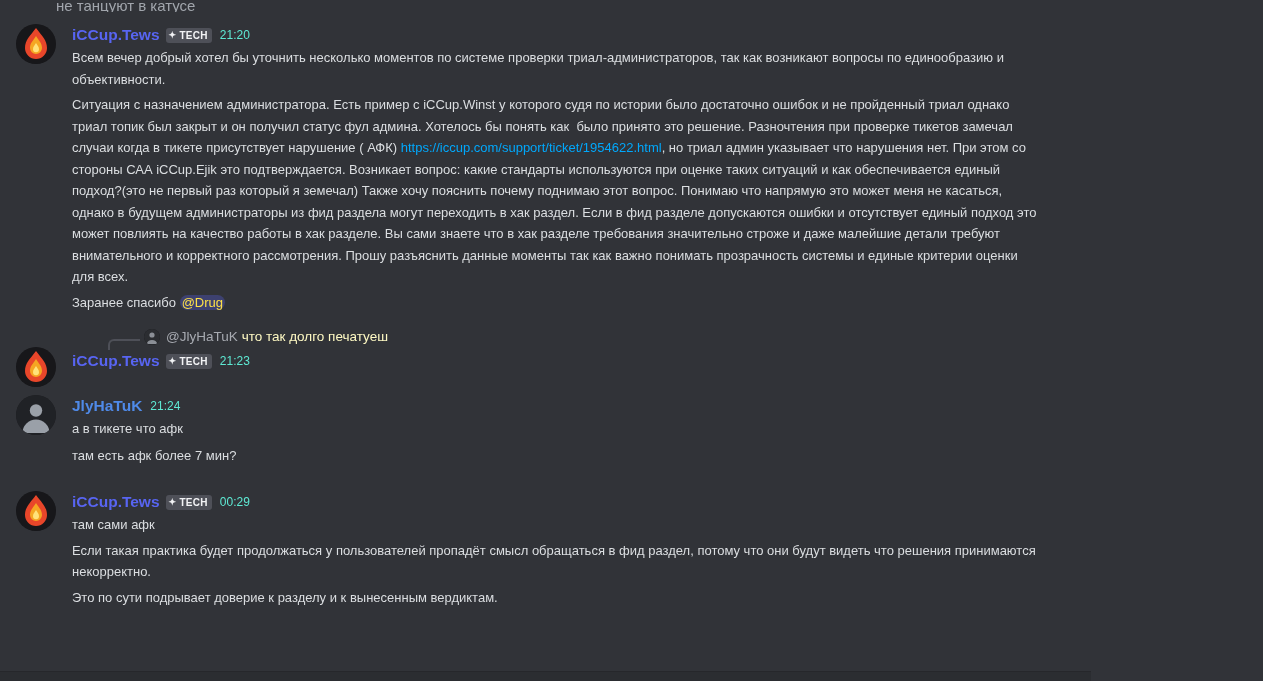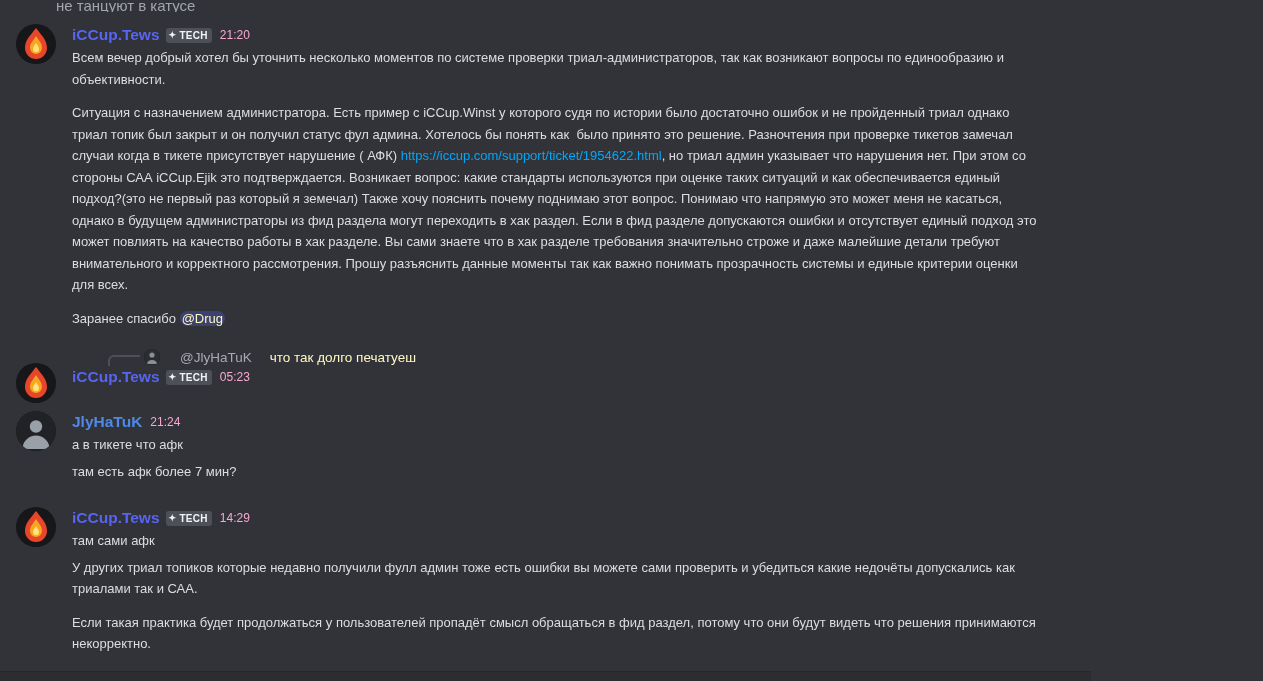--- a/index.html
+++ b/index.html
@@ -74,45 +74,45 @@
     letter-spacing: .3px;
     border-radius: 3px;
     padding: 1px 4px 1px 3px;
     line-height: 13px;
     position: relative;
     top: 0px;
   }
   .badge .chk { font-size: 9px; line-height: 9px; }
   .ts {
     font-size: 12px;
-    color: #f9a8d4;
+    color: #5eead4;
     margin-left: 2px;
   }
   .body {
     font-size: 13px;
     line-height: 21.5px;
     color: #dbdee1;
     white-space: pre-wrap;
     word-wrap: break-word;
   }
-  .body.p + .body.p { margin-top: 12px; }
+  .body.p + .body.p { margin-top: 4px; }
   .link { color: #00a8fc; text-decoration: none; }
   .mention {
     background: rgba(88,101,242,.3);
-    color: #fef9c3;
+    color: #fde047;
     border-radius: 8px;
     padding: 0 2px;
     font-weight: 500;
   }
   
   .reply {
     position: relative;
     display: flex;
-    align-items: flex-end;
-    gap: 18px;
+    align-items: flex-start;
+    gap: 4px;
     padding-left: 72px;
     height: 20px;
     margin-bottom: 1px;
     font-size: 13.5px;
     color: #b5bac1;
   }
   .reply-spine {
     position: absolute;
     left: 36px;
     top: 10px;
@@ -191,21 +191,21 @@
           <path d="M20 12 C17 17 14 19 14 24 a6 6 0 0 0 12 0 c0-5-3-7-6-12z" fill="#f5a623"></path>
           <path d="M20 19 c-1.6 2.6-3 3.8-3 6.2a3 3 0 0 0 6 0c0-2.4-1.4-3.6-3-6.2z" fill="#ffe27a"></path>
         </svg>
       </div>
       <div class="hdr">
         <span class="author">iCCup.Tews</span>
         <span class="badge">
           <span class="chk">✦</span>
           <span>TECH</span>
         </span>
-        <span class="ts">05:23</span>
+        <span class="ts">21:23</span>
       </div>
     </div>
 
     <div class="msg" style="margin-top:18px;">
       <div class="avatar">
         <svg width="40" height="40" viewBox="0 0 40 40" aria-hidden="true">
           <circle cx="20" cy="20" r="20" fill="#202226"></circle>
           <circle cx="20" cy="15.5" r="6.2" fill="#9aa0a8"></circle>
           <path d="M6.5 38 a13.5 13.5 0 0 1 27 0z" fill="#9aa0a8"></path>
         </svg>
@@ -226,24 +226,23 @@
           <path d="M20 12 C17 17 14 19 14 24 a6 6 0 0 0 12 0 c0-5-3-7-6-12z" fill="#f5a623"></path>
           <path d="M20 19 c-1.6 2.6-3 3.8-3 6.2a3 3 0 0 0 6 0c0-2.4-1.4-3.6-3-6.2z" fill="#ffe27a"></path>
         </svg>
       </div>
       <div class="hdr">
         <span class="author">iCCup.Tews</span>
         <span class="badge">
           <span class="chk">✦</span>
           <span>TECH</span>
         </span>
-        <span class="ts">14:29</span>
+        <span class="ts">00:29</span>
       </div>
       <div class="body p">там сами афк</div>
-      <div class="body p" style="margin-top:5px;">У других триал топиков которые недавно получили фулл админ тоже есть ошибки вы можете сами проверить и убедиться какие недочёты допускались как триалами так и САА.</div>
       <div class="body p">Если такая практика будет продолжаться у пользователей пропадёт смысл обращаться в фид раздел, потому что они будут видеть что решения принимаются некорректно.</div>
       <div class="body p">Это по сути подрывает доверие к разделу и к вынесенным вердиктам.</div>
     </div>
 
   </div>
 
   <div class="bottom-bar"></div>
 
 </div>
 

